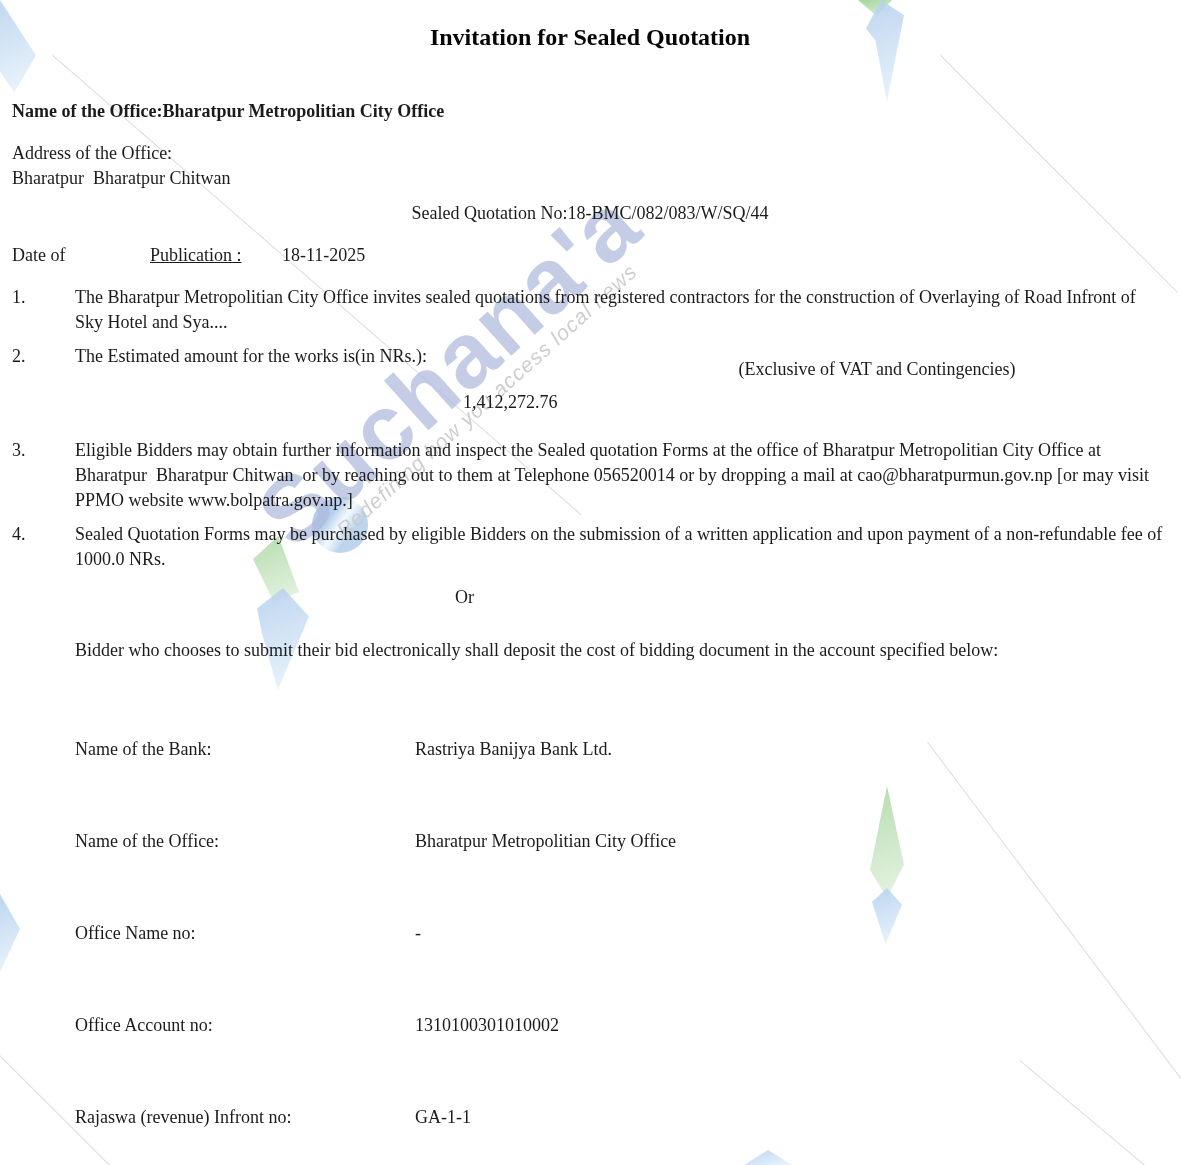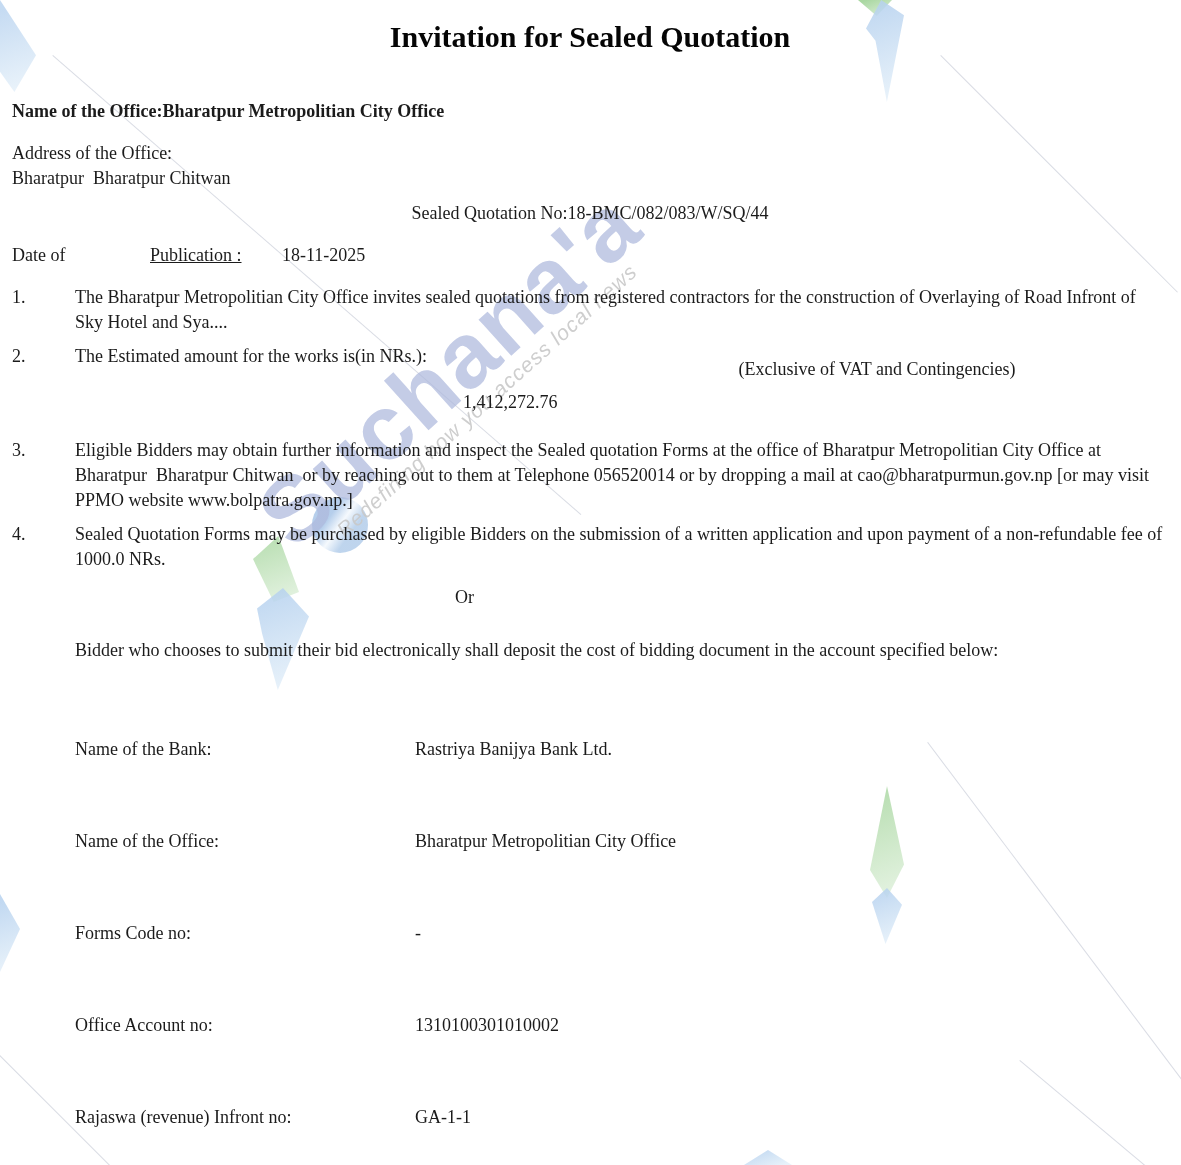--- a/index.html
+++ b/index.html
@@ -52,21 +52,21 @@
   .wl5{left:1020px;top:1060px;width:210px;transform:rotate(40deg);}
   
   .content{
     position:relative;z-index:2;
     padding:0 13px 0 12px;
     font-size:18px;line-height:25px;
   }
   .content p, .content div{white-space:pre-wrap;}
   h1.title{
     margin:14px 0 0 0;text-align:center;
-    font-size:30px;line-height:46px;font-weight:700;color:#050505;
+    font-size:24px;line-height:46px;font-weight:700;color:#050505;
   }
   .meta{margin:0;}
   .m-office{margin-top:39px;font-weight:bold;}
   .m-addr-label{margin-top:17px;}
   .m-addr-value{margin-top:0;}
   .m-quo{margin-top:10px;text-align:center;}
   .date-row{margin-top:17px;display:flex;}
   .date-row .dl{display:inline-block;width:138px;}
   .date-row .pl{display:inline-block;width:132px;text-decoration:underline;}
   .item{display:flex;}
@@ -158,21 +158,21 @@
     <div class="bank">
       <div class="bank-row">
         <span>Name of the Bank:</span>
         <span>Rastriya Banijya Bank Ltd.</span>
       </div>
       <div class="bank-row">
         <span>Name of the Office:</span>
         <span>Bharatpur Metropolitian City Office</span>
       </div>
       <div class="bank-row">
-        <span>Forms Code no:</span>
+        <span>Office Name no:</span>
         <span>-</span>
       </div>
       <div class="bank-row">
         <span>Office Account no:</span>
         <span>1310100301010002</span>
       </div>
       <div class="bank-row">
         <span>Rajaswa (revenue) Infront no:</span>
         <span>GA-1-1</span>
       </div>

